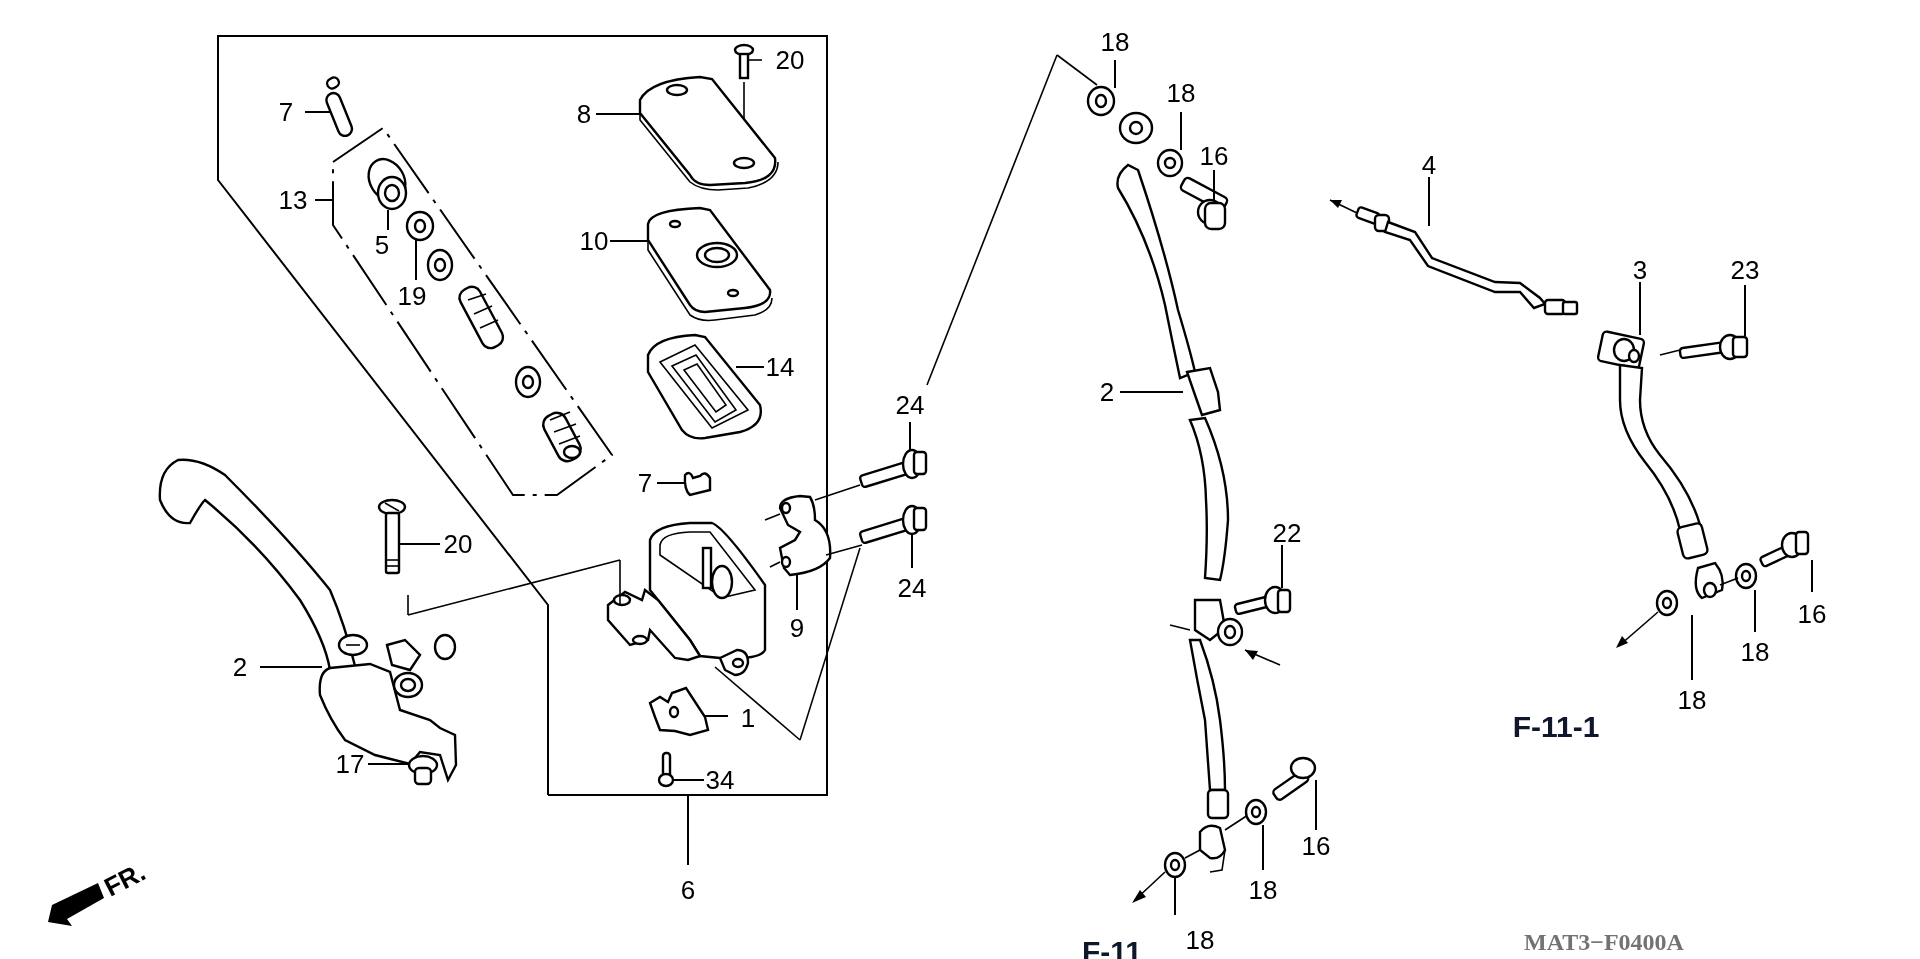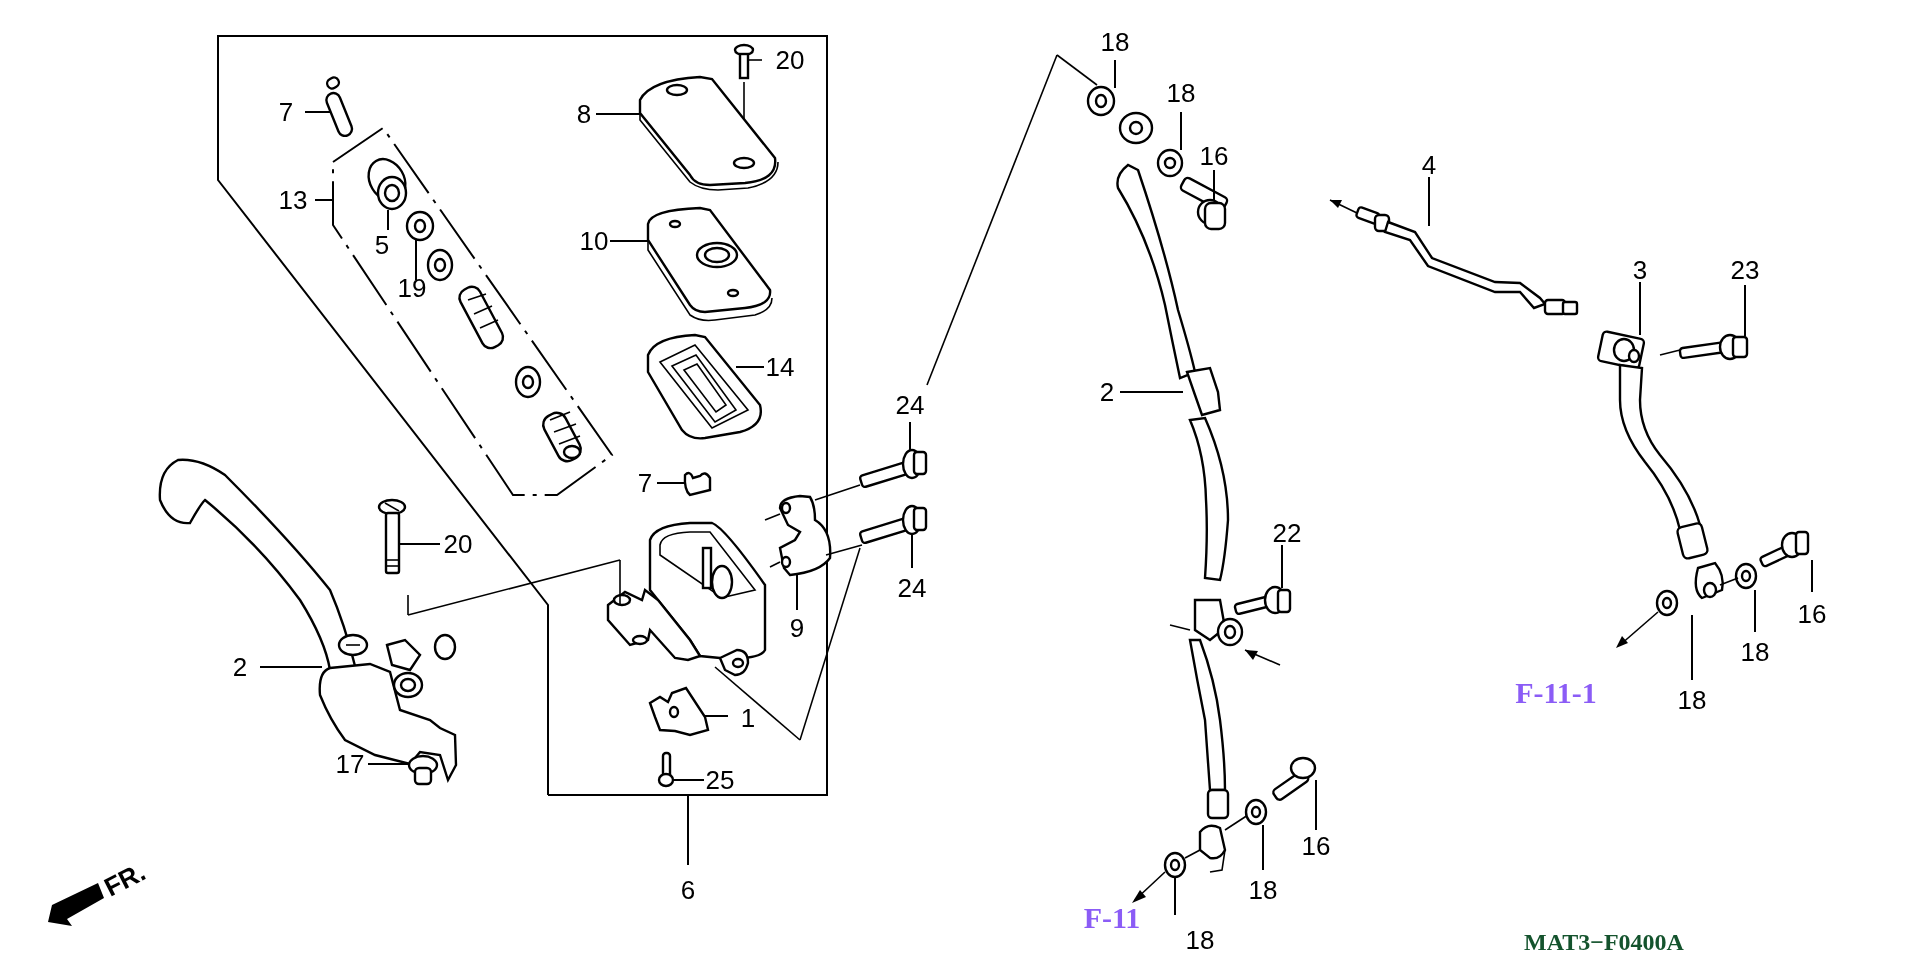--- a/index.html
+++ b/index.html
@@ -1,20 +1,20 @@
 <!DOCTYPE html>
 <html><head>
 <meta charset="utf-8">
 <style>
   html,body{margin:0;padding:0;background:#ffffff;}
   body{width:1920px;height:959px;position:relative;overflow:hidden;font-family:"Liberation Sans",sans-serif;}
   #diagram{position:absolute;left:0;top:0;width:1920px;height:959px;}
   .lbl{position:absolute;font-family:"Liberation Sans",sans-serif;font-size:26px;color:#000;line-height:1;white-space:nowrap;transform:translate(-50%,-50%);}
-  .ref{position:absolute;font-family:Liberation Serif, serif;font-weight:bold;font-size:30px;color:#8b5cf6;line-height:1;white-space:nowrap;transform:translate(-50%,-50%);}
-  .code{position:absolute;font-family:"Liberation Serif",serif;font-weight:bold;font-size:24px;color:#14532d;line-height:1;white-space:nowrap;transform:translate(-50%,-50%);}
+  .ref{position:absolute;font-family:Liberation Sans, sans-serif;font-weight:bold;font-size:30px;color:#0f172a;line-height:1;white-space:nowrap;transform:translate(-50%,-50%);margin-top:34px;}
+  .code{position:absolute;font-family:"Liberation Serif",serif;font-weight:bold;font-size:24px;color:#737373;line-height:1;white-space:nowrap;transform:translate(-50%,-50%);}
   .fr{position:absolute;font-family:"Liberation Sans",sans-serif;font-weight:bold;font-size:26px;color:#000;transform:translate(-50%,-50%) rotate(-27deg);}
   svg .ln{stroke:#000;stroke-width:2;fill:none;}
   svg .thin{stroke:#000;stroke-width:1.6;fill:none;}
   svg .part{stroke:#000;stroke-width:2.4;fill:#fff;}
   svg .dash{stroke:#000;stroke-width:2;fill:none;stroke-dasharray:60 8 4 8;}
 </style>
 </head>
 <body>
 
 <div id="diagram">
@@ -317,23 +317,23 @@
 <span class="lbl" style="left:1214px;top:156px">16</span>
 <span class="lbl" style="left:1316px;top:846px">16</span>
 <span class="lbl" style="left:1812px;top:614px">16</span>
 <span class="lbl" style="left:350px;top:764px">17</span>
 <span class="lbl" style="left:1115px;top:42px">18</span>
 <span class="lbl" style="left:1181px;top:93px">18</span>
 <span class="lbl" style="left:1263px;top:890px">18</span>
 <span class="lbl" style="left:1200px;top:940px">18</span>
 <span class="lbl" style="left:1755px;top:652px">18</span>
 <span class="lbl" style="left:1692px;top:700px">18</span>
-<span class="lbl" style="left:412px;top:288px">19</span>
+<span class="lbl" style="left:412px;top:296px">19</span>
 <span class="lbl" style="left:790px;top:60px">20</span>
-<span class="lbl" style="left:720px;top:780px">25</span>
+<span class="lbl" style="left:720px;top:780px">34</span>
 <span class="lbl" style="left:1287px;top:533px">22</span>
 <span class="lbl" style="left:1745px;top:270px">23</span>
 <span class="lbl" style="left:910px;top:405px">24</span>
 <span class="lbl" style="left:912px;top:588px">24</span>
 
 
 <span class="ref" style="left:1112px;top:918px">F-11</span>
 <span class="ref" style="left:1556px;top:693px">F-11-1</span>
 
 

